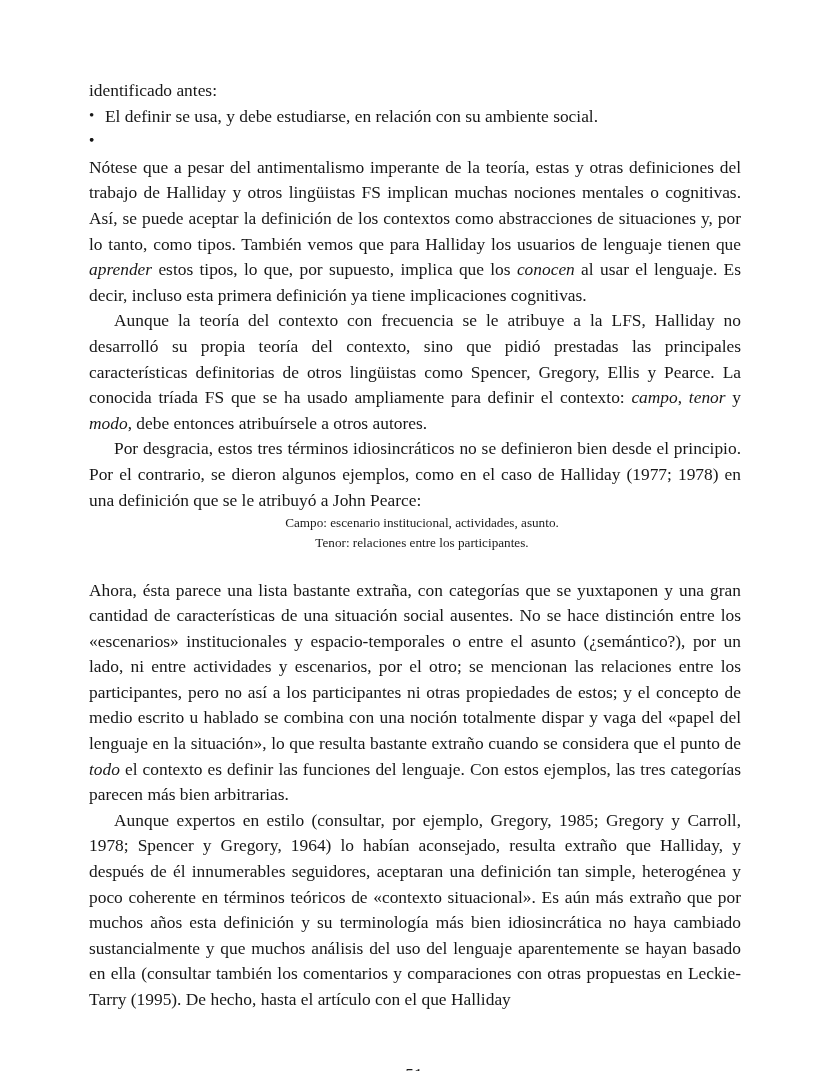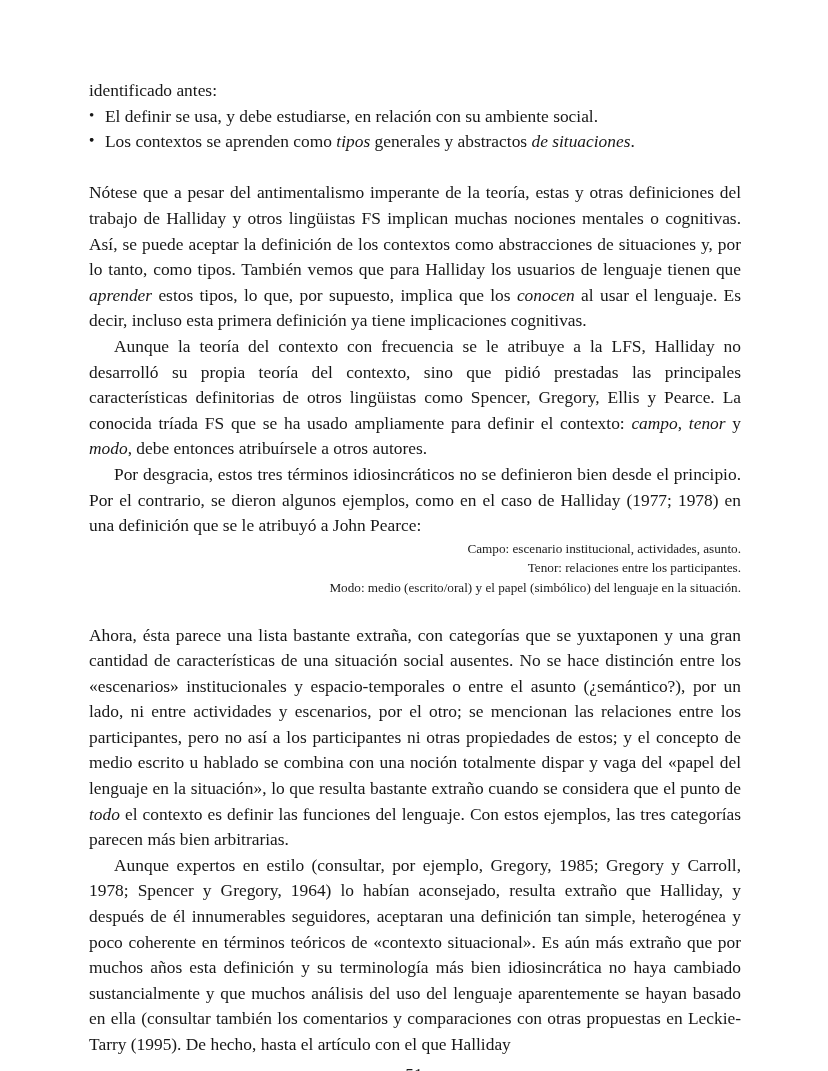--- a/index.html
+++ b/index.html
@@ -79,21 +79,21 @@
     font-size: 15px;
     line-height: 25.6px;
   }
 
   
   .quote-block {
     margin: 0;
     padding: 0 0 0 14px;
     font-size: 13.2px;
     line-height: 19.4px;
-    text-align: right;
+    text-align: center;
     color: #1a1a1a;
   }
   .quote-block .qline {
     white-space: nowrap;
   }
 
   
   .folio {
     position: absolute;
     left: 0;
@@ -117,34 +117,32 @@
     <ul class="bullets gap-before">
       <li>
         <span class="bullet-mark">•</span>
         <span><span>El definir se usa, y debe estudiarse, en relación con su ambiente social.</span></span>
       </li>
       <li>
         <span class="bullet-mark">•</span>
       </li>
       <li>
         <span class="bullet-mark">•</span>
-        <span><span>Los contextos se aprenden como </span><em>tipos</em><span> generales y abstractos </span><em>de situaciones</em><span>.</span></span>
       </li>
     </ul>
 
     <p class="para lead gap-paras"><span>Nótese que a pesar del antimentalismo imperante de la teoría, estas y otras definiciones del trabajo de Halliday y otros lingüistas FS implican muchas nociones mentales o cognitivas. Así, se puede aceptar la definición de los contextos como abstracciones de situaciones y, por lo tanto, como tipos. También vemos que para Halliday los usuarios de lenguaje tienen que </span><em>aprender</em><span> estos tipos, lo que, por supuesto, implica que los </span><em>conocen</em><span> al usar el lenguaje. Es decir, incluso esta primera definición ya tiene implicaciones cognitivas.</span></p>
 
     <p class="para indent"><span>Aunque la teoría del contexto con frecuencia se le atribuye a la LFS, Halliday no desarrolló su propia teoría del contexto, sino que pidió prestadas las principales características definitorias de otros lingüistas como Spencer, Gregory, Ellis y Pearce. La conocida tríada FS que se ha usado ampliamente para definir el contexto: </span><em>campo</em><span>, </span><em>tenor</em><span> y </span><em>modo</em><span>, debe entonces atribuírsele a otros autores.</span></p>
 
     <p class="para indent"><span>Por desgracia, estos tres términos idiosincráticos no se definieron bien desde el principio. Por el contrario, se dieron algunos ejemplos, como en el caso de Halliday (1977; 1978) en una definición que se le atribuyó a John Pearce:</span></p>
 
     <div class="quote-block gap-before">
       <div class="qline">Campo: escenario institucional, actividades, asunto.</div>
       <div class="qline">Tenor: relaciones entre los participantes.</div>
-      <div class="qline">Modo: medio (escrito/oral) y el papel (simbólico) del lenguaje en la situación.</div>
     </div>
 
     <p class="para lead gap-paras"><span>Ahora, ésta parece una lista bastante extraña, con categorías que se yuxtaponen y una gran cantidad de características de una situación social ausentes. No se hace distinción entre los «escenarios» institucionales y espacio-temporales o entre el asunto (¿semántico?), por un lado, ni entre actividades y escenarios, por el otro; se mencionan las relaciones entre los participantes, pero no así a los participantes ni otras propiedades de estos; y el concepto de medio escrito u hablado se combina con una noción totalmente dispar y vaga del «papel del lenguaje en la situación», lo que resulta bastante extraño cuando se considera que el punto de </span><em>todo</em><span> el contexto es definir las funciones del lenguaje. Con estos ejemplos, las tres categorías parecen más bien arbitrarias.</span></p>
 
     <p class="para indent"><span>Aunque expertos en estilo (consultar, por ejemplo, Gregory, 1985; Gregory y Carroll, 1978; Spencer y Gregory, 1964) lo habían aconsejado, resulta extraño que Halliday, y después de él innumerables seguidores, aceptaran una definición tan simple, heterogénea y poco coherente en términos teóricos de «contexto situacional». Es aún más extraño que por muchos años esta definición y su terminología más bien idiosincrática no haya cambiado sustancialmente y que muchos análisis del uso del lenguaje aparentemente se hayan basado en ella (consultar también los comentarios y comparaciones con otras propuestas en Leckie-Tarry (1995). De hecho, hasta el artículo con el que Halliday</span></p>
 
   </div>
 
   <div class="folio">51</div>
 

